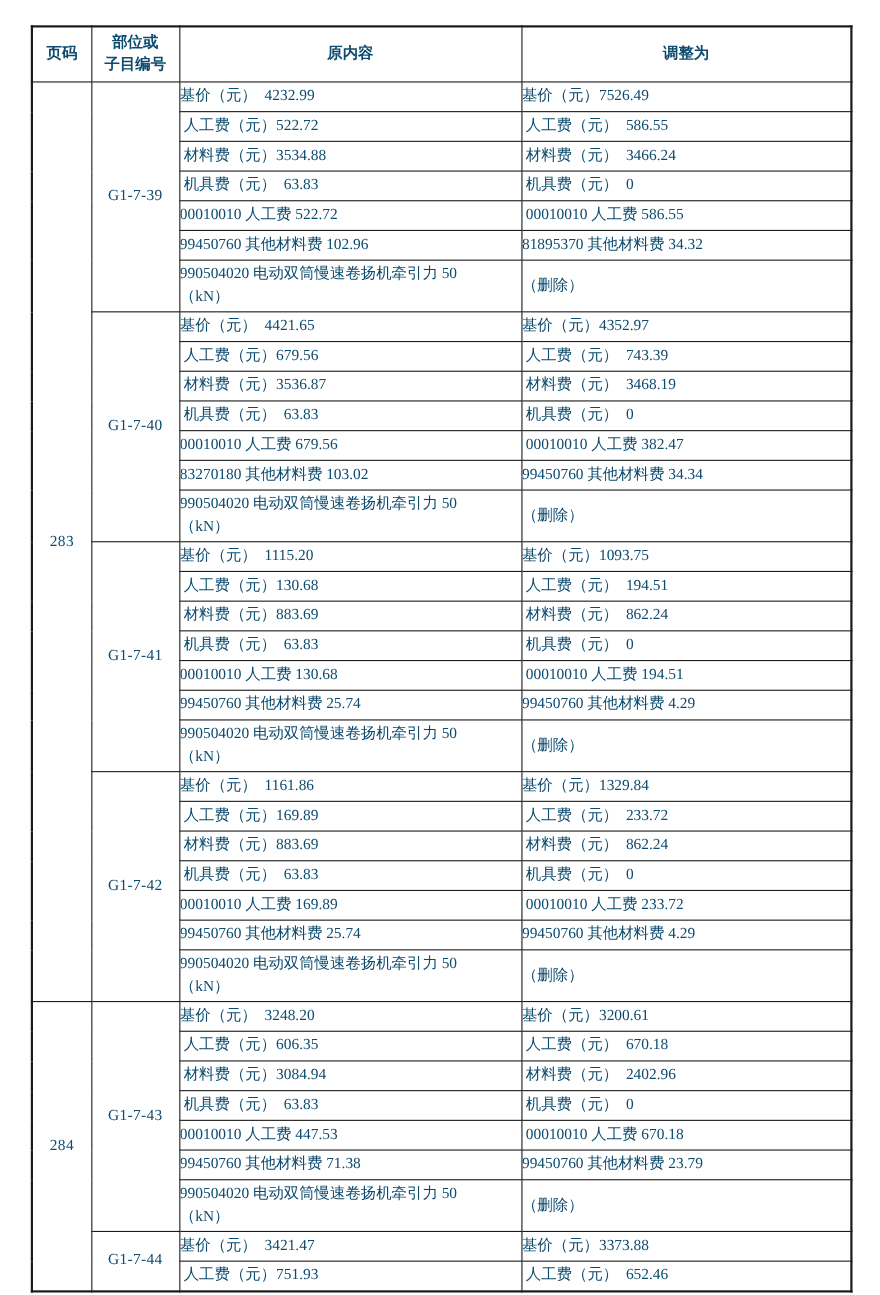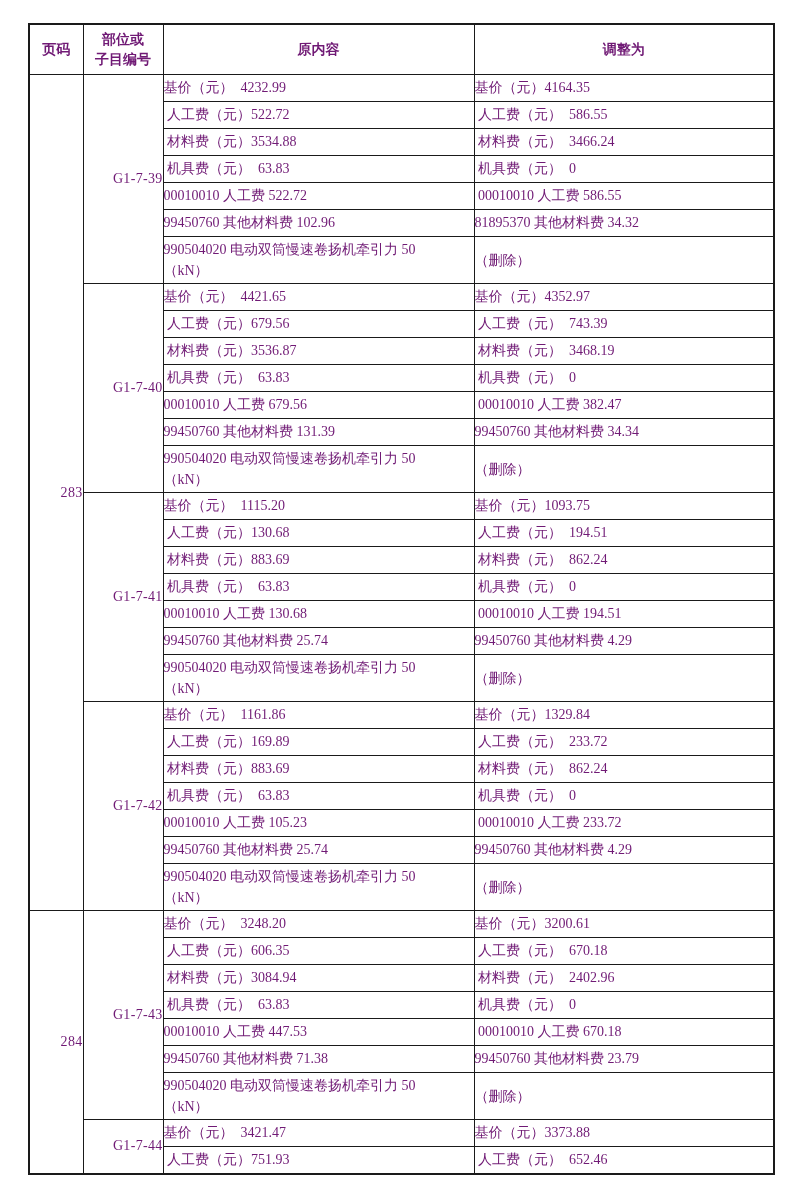--- a/index.html
+++ b/index.html
@@ -7,21 +7,21 @@
     padding: 0;
     background: #ffffff;
   }
   .page {
     position: relative;
     width: 800px;
     height: 1177px;
     background: #ffffff;
     overflow: hidden;
     font-family: "Liberation Serif", "DejaVu Serif", serif;
-    color: #701a75;
+    color: #0c4a6e;
   }
   table.adj-table {
     position: absolute;
     left: 28px;
     top: 23px;
     width: 745px;
     border-collapse: collapse;
     table-layout: fixed;
   }
   table.adj-table td, table.adj-table th {
@@ -37,21 +37,21 @@
   }
   th.hdr {
     font-weight: bold;
     text-align: center;
     height: 49px;
     white-space: pre-wrap;
     font-size: 14.5px;
     line-height: 19px;
   }
   td.page-cell, td.code-cell {
-    text-align: right;
+    text-align: center;
     font-family: "Liberation Serif", "DejaVu Serif", serif;
     letter-spacing: 0.3px;
   }
   td.orig-cell, td.adj-cell {
     text-align: left;
     padding-left: 6px;
     padding-right: 4px;
     white-space: pre-wrap;
   }
   tr.r-single { height: 27px; }
@@ -76,21 +76,21 @@
 子目编号</th>
         <th class="hdr">原内容</th>
         <th class="hdr">调整为</th>
       </tr>
     </thead>
     <tbody>
         <tr class="r-single">
           <td class="page-cell" rowspan="28">283</td>
           <td class="code-cell" rowspan="7">G1-7-39</td>
           <td class="orig-cell">基价（元）  4232.99</td>
-          <td class="adj-cell">基价（元）4164.35</td>
+          <td class="adj-cell">基价（元）7526.49</td>
         </tr>
         <tr class="r-single">
           <td class="orig-cell"> 人工费（元）522.72</td>
           <td class="adj-cell"> 人工费（元）  586.55</td>
         </tr>
         <tr class="r-single">
           <td class="orig-cell"> 材料费（元）3534.88</td>
           <td class="adj-cell"> 材料费（元）  3466.24</td>
         </tr>
         <tr class="r-single">
@@ -125,21 +125,21 @@
         </tr>
         <tr class="r-single">
           <td class="orig-cell"> 机具费（元）  63.83</td>
           <td class="adj-cell"> 机具费（元）  0</td>
         </tr>
         <tr class="r-single">
           <td class="orig-cell">00010010 人工费 679.56</td>
           <td class="adj-cell"> 00010010 人工费 382.47</td>
         </tr>
         <tr class="r-single">
-          <td class="orig-cell">99450760 其他材料费 131.39</td>
+          <td class="orig-cell">83270180 其他材料费 103.02</td>
           <td class="adj-cell">99450760 其他材料费 34.34</td>
         </tr>
         <tr class="r-tall">
           <td class="orig-cell">990504020 电动双筒慢速卷扬机牵引力 50
 （kN）</td>
           <td class="adj-cell">（删除）</td>
         </tr>
         <tr class="r-single">
           <td class="code-cell" rowspan="7">G1-7-41</td>
           <td class="orig-cell">基价（元）  1115.20</td>
@@ -181,21 +181,21 @@
         </tr>
         <tr class="r-single">
           <td class="orig-cell"> 材料费（元）883.69</td>
           <td class="adj-cell"> 材料费（元）  862.24</td>
         </tr>
         <tr class="r-single">
           <td class="orig-cell"> 机具费（元）  63.83</td>
           <td class="adj-cell"> 机具费（元）  0</td>
         </tr>
         <tr class="r-single">
-          <td class="orig-cell">00010010 人工费 105.23</td>
+          <td class="orig-cell">00010010 人工费 169.89</td>
           <td class="adj-cell"> 00010010 人工费 233.72</td>
         </tr>
         <tr class="r-single">
           <td class="orig-cell">99450760 其他材料费 25.74</td>
           <td class="adj-cell">99450760 其他材料费 4.29</td>
         </tr>
         <tr class="r-tall">
           <td class="orig-cell">990504020 电动双筒慢速卷扬机牵引力 50
 （kN）</td>
           <td class="adj-cell">（删除）</td>

